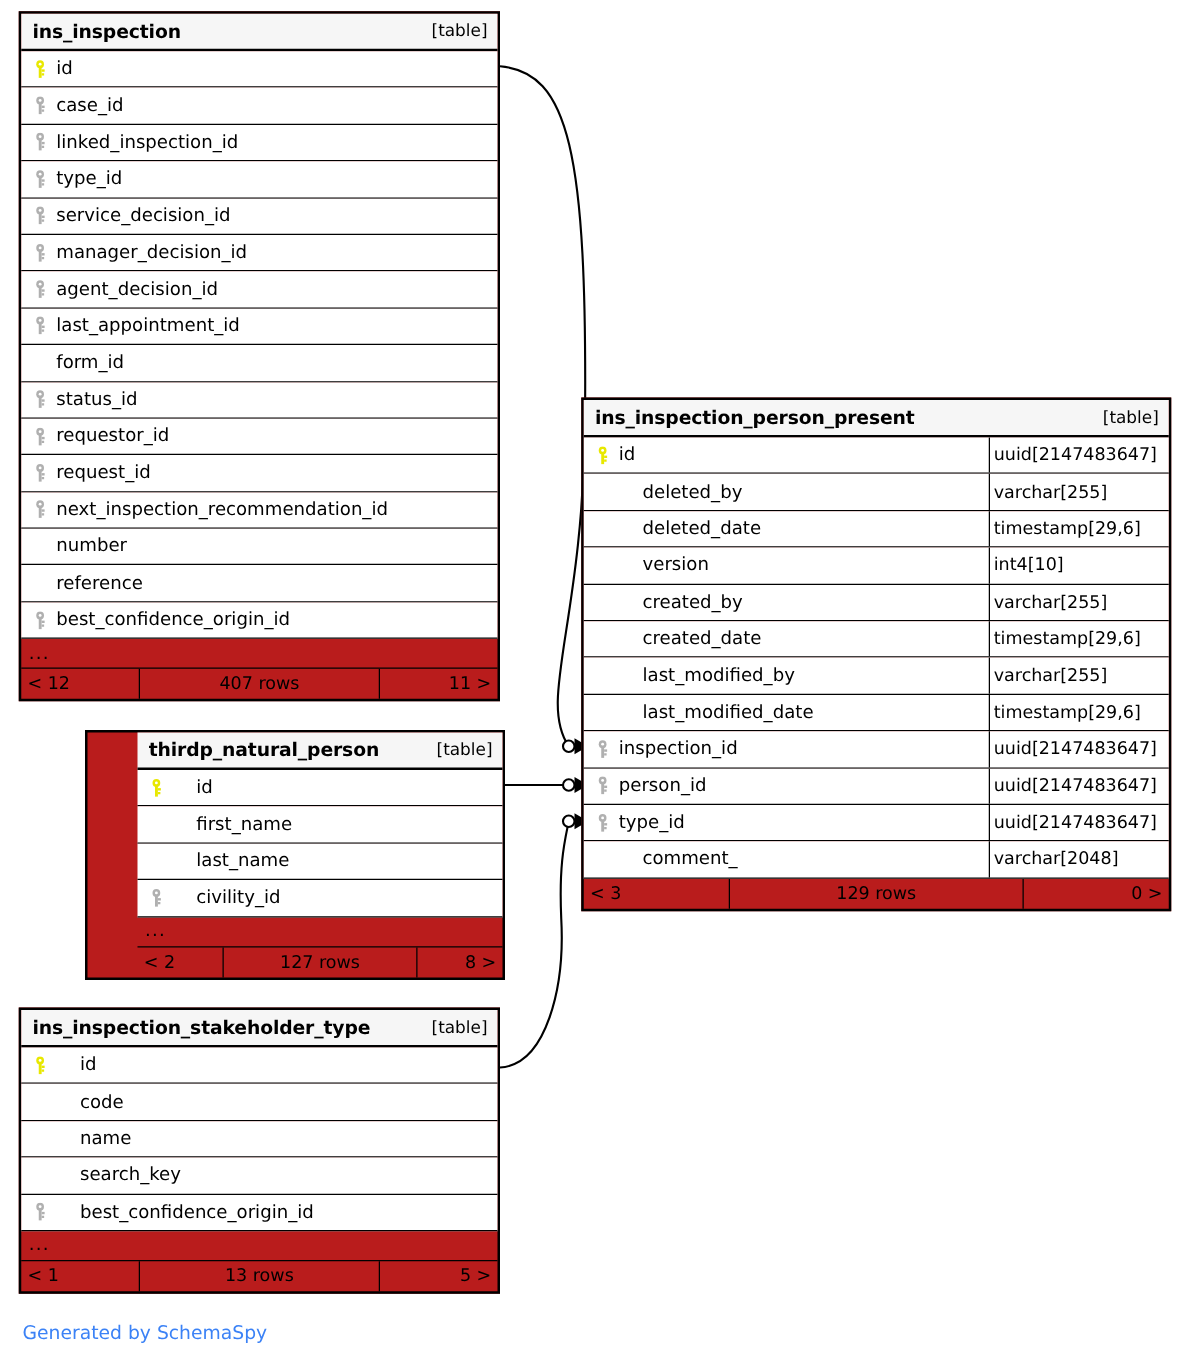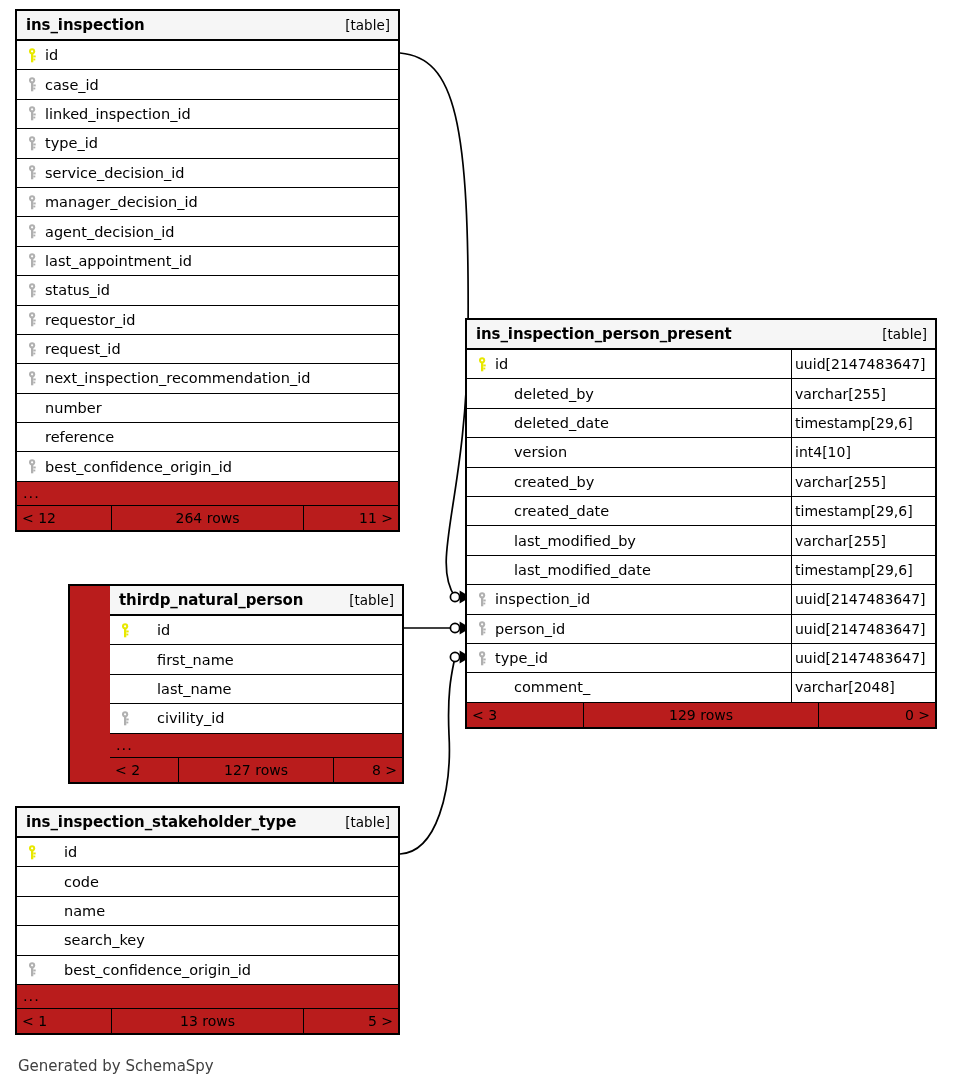--- a/index.html
+++ b/index.html
@@ -134,21 +134,21 @@
     white-space: nowrap;
   }
   .foot-left  { flex: 0 0 auto; padding-left: 5px; justify-content: flex-start; }
   .foot-mid   { flex: 1 1 auto; justify-content: center;
                 border-left: 1.6px solid #000; border-right: 1.6px solid #000; }
   .foot-right { flex: 0 0 auto; padding-right: 5px; justify-content: flex-end; }
 
   .credit {
     position: absolute;
     font-size: 15px;
-    color: #404040;
+    color: #3b82f6;
     white-space: nowrap;
     z-index: 3;
   }
 </style>
 </head>
 <body>
 
 <div id="canvas">
 
   <svg id="edges" viewBox="0 0 953 1087" width="953" height="1087" xmlns="http://www.w3.org/2000/svg">
@@ -283,20 +283,26 @@
                 <rect x="3.0" y="5.1" width="2.3" height="9.2" fill="#b0b0b0"></rect>
                 <rect x="5.3" y="7.5" width="2.4" height="1.9" fill="#b0b0b0"></rect>
                 <rect x="5.3" y="10.6" width="2.0" height="1.8" fill="#b0b0b0"></rect>
               </svg>
             </span>
             <span class="col-label">last_appointment_id</span>
           </div>
         </div>
         <div class="tbl-row ind-0">
           <div class="cell-name">
+            <span class="key-slot"></span>
+            <span class="col-label">form_id</span>
+          </div>
+        </div>
+        <div class="tbl-row ind-0">
+          <div class="cell-name">
             <span class="key-slot">
               <svg width="11" height="15" viewBox="0 0 11 15">
                 <circle cx="4.1" cy="3.3" r="3.1" fill="#b0b0b0"></circle>
                 <circle cx="4.1" cy="3.3" r="1.15" fill="#ffffff"></circle>
                 <rect x="3.0" y="5.1" width="2.3" height="9.2" fill="#b0b0b0"></rect>
                 <rect x="5.3" y="7.5" width="2.4" height="1.9" fill="#b0b0b0"></rect>
                 <rect x="5.3" y="10.6" width="2.0" height="1.8" fill="#b0b0b0"></rect>
               </svg>
             </span>
             <span class="col-label">status_id</span>
@@ -366,21 +372,21 @@
                 <rect x="5.3" y="7.5" width="2.4" height="1.9" fill="#b0b0b0"></rect>
                 <rect x="5.3" y="10.6" width="2.0" height="1.8" fill="#b0b0b0"></rect>
               </svg>
             </span>
             <span class="col-label">best_confidence_origin_id</span>
           </div>
         </div>
         <div class="ellipsis-row">...</div>
         <div class="tbl-footer">
           <div class="foot-cell foot-left" style="width: 94px;">&lt; 12</div>
-          <div class="foot-cell foot-mid">264 rows</div>
+          <div class="foot-cell foot-mid">407 rows</div>
           <div class="foot-cell foot-right" style="width: 94px;">11 &gt;</div>
         </div>
       </div>
       <div class="table-box" style="left: 465px; top: 318px; width: 472px;">
         <div class="tbl-header">
           <span class="tbl-title">ins_inspection_person_present</span>
           <span class="tbl-tag">[table]</span>
         </div>
         <div class="tbl-row ind-0">
           <div class="cell-name">

